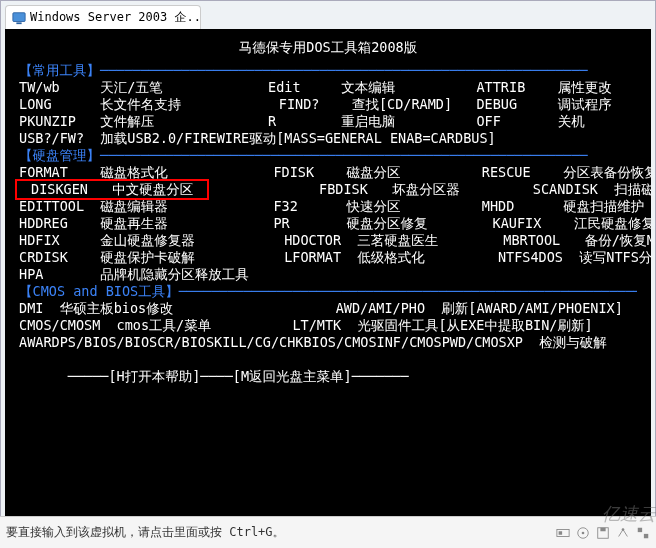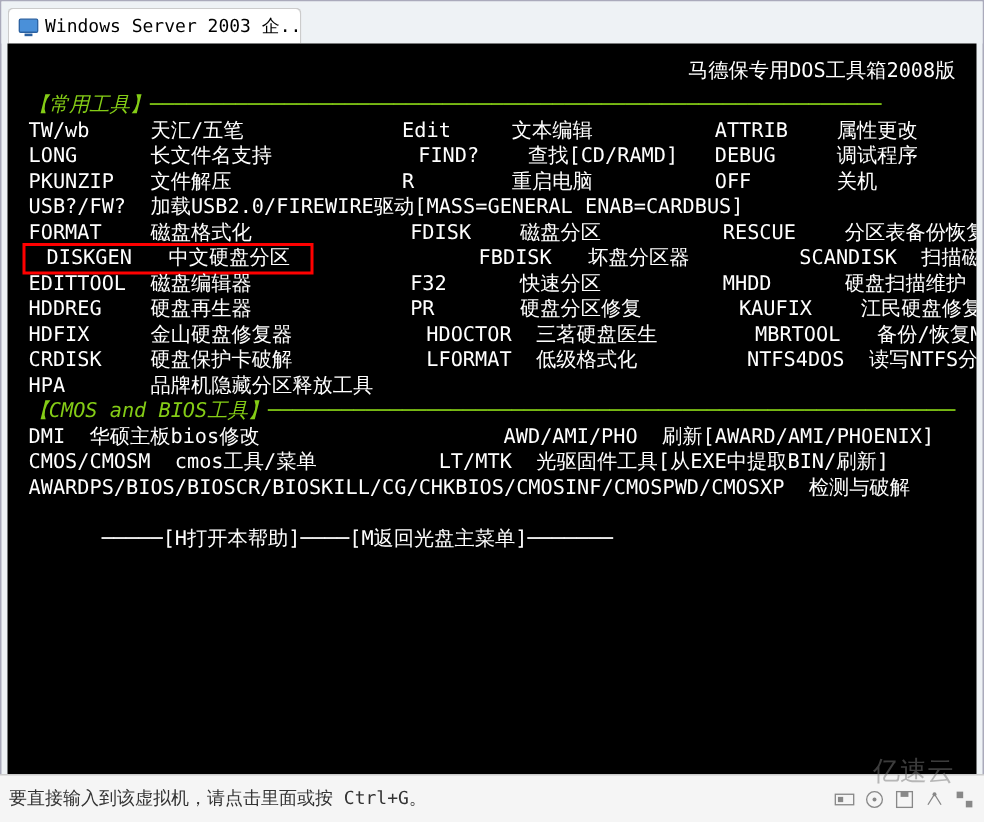--- a/index.html
+++ b/index.html
@@ -44,25 +44,24 @@
     position: absolute;
     left: 4px; right: 4px; top: 28px; bottom: 4px;
     background: #000;
     color: #fff;
     font-family: "FixedSys", "Consolas", "SimSun", monospace;
     font-size: 13.5px;
     line-height: 17px;
     padding: 10px 14px 6px 14px;
     overflow: hidden;
   }
-  .title-line { text-align: right; margin-bottom: 6px; }
+  .title-line { text-align: center; margin-bottom: 6px; }
   .section-header {
-    color: #84cc16;
+    color: #3b82f6;
     white-space: pre;
-    font-style: italic;
   }
   .row { white-space: pre; }
   .hl-red {
     border: 2px solid #ff0000;
     display: inline-block;
     margin: -2px -4px;
     padding: 0 14px;
   }
   .prompt-line { margin-top: 2px; white-space: pre; }
   .cursor {
@@ -82,24 +81,25 @@
     color: #333;
     display: flex;
     align-items: center;
     padding: 0 6px;
     gap: 10px;
   }
   .statusbar .icons { display:flex; gap:6px; align-items:center; }
   .statusbar .ic { width:14px; height:14px; display:inline-block; }
   .watermark {
     position: absolute;
-    right: 20px;
+    right: 0;
     bottom: 22px;
     color: rgba(120,120,120,.5);
     font-size: 18px;
+    font-style: italic;
     pointer-events: none;
   }
   .section-sub { white-space: pre; }
 </style>
 </head>
 <body>
 
 <div class="window">
 
   <div class="tabbar">
@@ -115,20 +115,21 @@
   </div>
 
   <div class="console">
     <div class="title-line">马德保专用DOS工具箱2008版</div>
     <div id="console-body">
         <div class="section-header" style="overflow: hidden;">【常用工具】────────────────────────────────────────────────────────────</div>
         <div class="row">TW/wb     天汇/五笔             Edit     文本编辑          ATTRIB    属性更改</div>
         <div class="row">LONG      长文件名支持            FIND?    查找[CD/RAMD]   DEBUG     调试程序</div>
         <div class="row">PKUNZIP   文件解压              R        重启电脑          OFF       关机</div>
         <div class="row">USB?/FW?  加载USB2.0/FIREWIRE驱动[MASS=GENERAL ENAB=CARDBUS]</div>
+        <div class="section-header" style="overflow: hidden;">【硬盘管理】────────────────────────────────────────────────────────────</div>
         <div class="row">FORMAT    磁盘格式化             FDISK    磁盘分区          RESCUE    分区表备份恢复</div>
         <div class="row"><span class="hl-red">DISKGEN   中文硬盘分区</span>              FBDISK   坏盘分区器         SCANDISK  扫描磁盘</div>
         <div class="row">EDITTOOL  磁盘编辑器             F32      快速分区          MHDD      硬盘扫描维护</div>
         <div class="row">HDDREG    硬盘再生器             PR       硬盘分区修复        KAUFIX    江民硬盘修复</div>
         <div class="row">HDFIX     金山硬盘修复器           HDOCTOR  三茗硬盘医生        MBRTOOL   备份/恢复MBR</div>
         <div class="row">CRDISK    硬盘保护卡破解           LFORMAT  低级格式化         NTFS4DOS  读写NTFS分区</div>
         <div class="row">HPA       品牌机隐藏分区释放工具</div>
         <div class="section-header" style="overflow: hidden;">【CMOS and BIOS工具】────────────────────────────────────────────────────────────</div>
         <div class="row">DMI  华硕主板bios修改                    AWD/AMI/PHO  刷新[AWARD/AMI/PHOENIX]</div>
         <div class="row">CMOS/CMOSM  cmos工具/菜单          LT/MTK  光驱固件工具[从EXE中提取BIN/刷新]</div>

